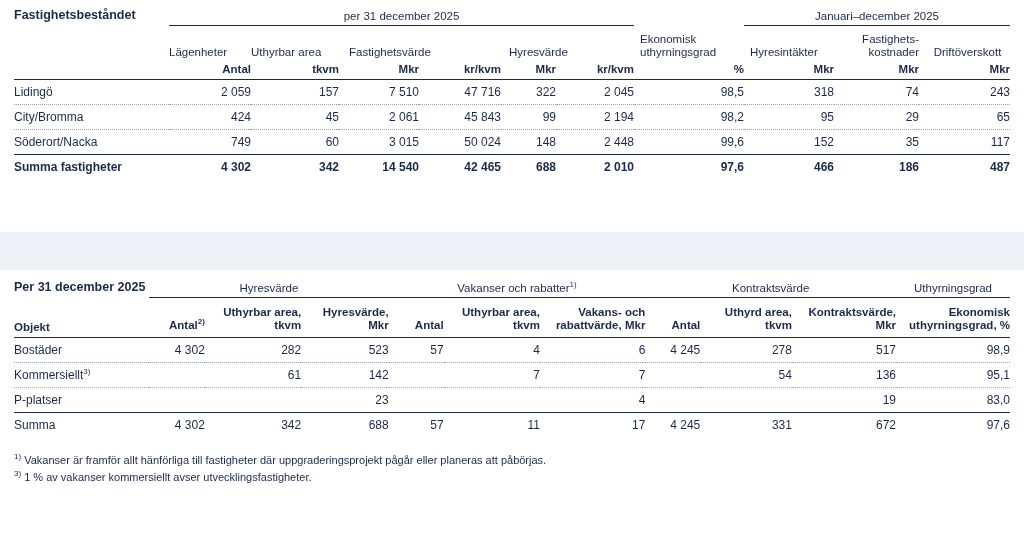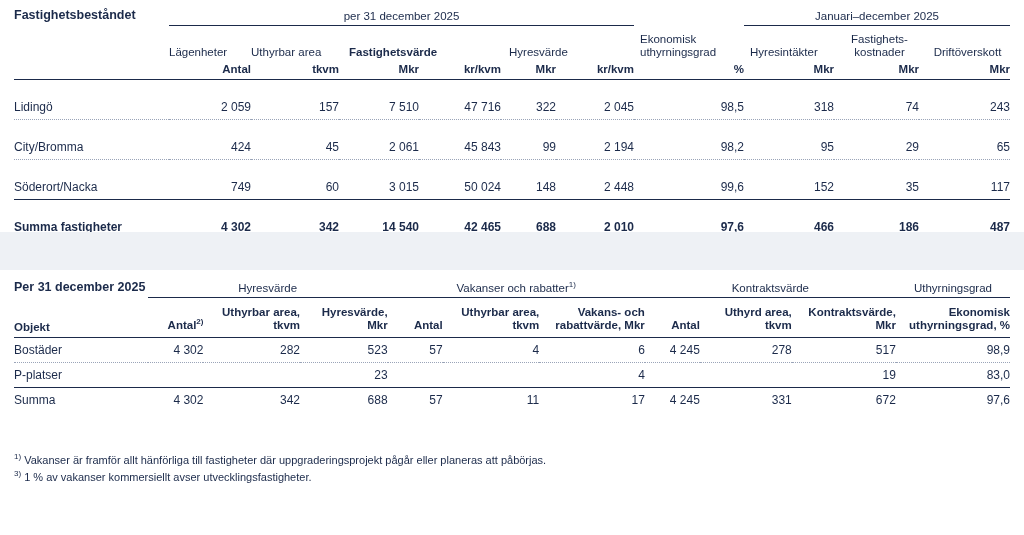--- a/index.html
+++ b/index.html
@@ -66,21 +66,21 @@
     font-size: 11.5px;
     font-weight: bold;
     text-align: right;
     padding-top: 4px !important;
     padding-bottom: 4px !important;
   }
   .thickline td {
     border-bottom: 1.6px solid #1b2a4a;
   }
   .t1 tbody tr td {
-    padding-top: 20px;
+    padding-top: 5px;
     padding-bottom: 5px;
     font-size: 12px;
     border-bottom: 1px dotted #9aa4b8;
   }
   .t1 tbody tr.sumrow td {
     font-weight: bold;
     border-bottom: none;
     border-top: 1.4px solid #1b2a4a;
   }
   .num { text-align: right; }
@@ -175,28 +175,28 @@
         <tr>
           <td class="title-cell">Fastighetsbeståndet</td>
           <td class="grouphead group-underline" colspan="6">per 31 december 2025</td>
           <td></td>
           <td class="grouphead group-underline" colspan="3">Januari–december 2025</td>
         </tr>
         <tr>
           <td></td>
           <td class="colhead pr">Lägenheter</td>
           <td class="colhead pr">Uthyrbar area</td>
-          <td class="colhead pr" colspan="2" style="text-align:left; padding-left:10px;font-weight:bold;">Fastighetsvärde</td>
+          <td class="colhead pr" colspan="2" style="text-align:left; padding-left:10px;">Fastighetsvärde</td>
           <td class="colhead pr" colspan="2" style="text-align:left; padding-left:8px;">Hyresvärde</td>
           <td class="colhead pr" style="text-align:left; padding-left:6px;">
             <span>Ekonomisk</span><br>
             <span>uthyrningsgrad</span>
           </td>
           <td class="colhead pr" style="text-align:left; padding-left:6px;">Hyresintäkter</td>
-          <td class="colhead pr" style="text-align:center; padding-left:6px;">
+          <td class="colhead pr" style="text-align:right; padding-left:6px;">
             <span>Fastighets-</span><br>
             <span>kostnader</span>
           </td>
           <td class="colhead pr" style="text-align:center; padding-left:6px;">Driftöverskott</td>
         </tr>
         <tr class="thickline">
           <td class="unithead"></td>
           <td class="unithead pr">Antal</td>
           <td class="unithead pr">tkvm</td>
           <td class="unithead pr">Mkr</td>
@@ -341,20 +341,35 @@
           <td class="num pr">57</td>
           <td class="num pr">4</td>
           <td class="num pr">6</td>
           <td class="num pr">4 245</td>
           <td class="num pr">278</td>
           <td class="num pr">517</td>
           <td class="num pr">98,9</td>
         </tr>
         <tr>
           <td class="lbl">
+            <span>Kommersiellt</span><sup>3)</sup>
+          </td>
+          <td class="num pr"></td>
+          <td class="num pr">61</td>
+          <td class="num pr">142</td>
+          <td class="num pr"></td>
+          <td class="num pr">7</td>
+          <td class="num pr">7</td>
+          <td class="num pr"></td>
+          <td class="num pr">54</td>
+          <td class="num pr">136</td>
+          <td class="num pr">95,1</td>
+        </tr>
+        <tr>
+          <td class="lbl">
             <span>P-platser</span>
           </td>
           <td class="num pr"></td>
           <td class="num pr"></td>
           <td class="num pr">23</td>
           <td class="num pr"></td>
           <td class="num pr"></td>
           <td class="num pr">4</td>
           <td class="num pr"></td>
           <td class="num pr"></td>

